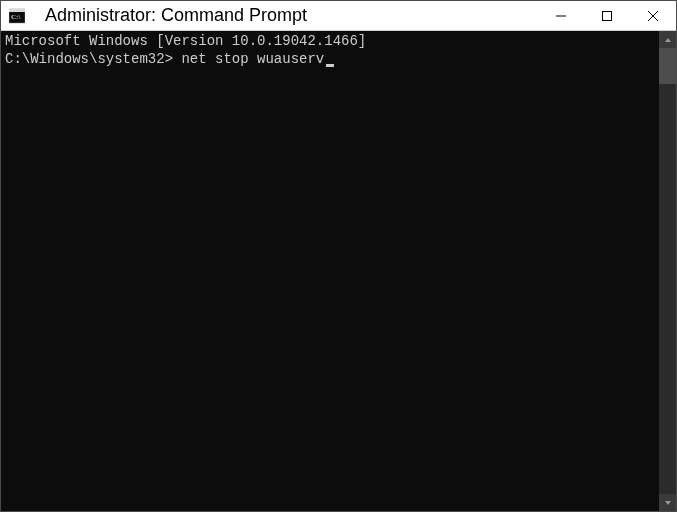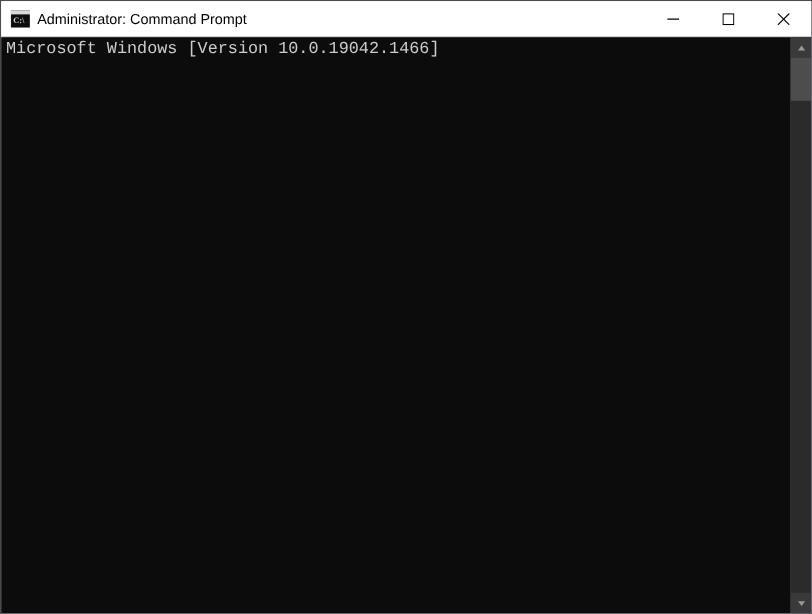--- a/index.html
+++ b/index.html
@@ -37,44 +37,45 @@
       margin-right: 6px;
       display: flex;
       align-items: center;
       justify-content: center;
     }
     .titlebar-icon svg {
       width: 16px;
       height: 16px;
     }
     .titlebar-title {
-      font-size: 12px;
+      font-size: 18px;
       color: #000;
       flex: 1;
+      margin-left: 14px;
     }
     .titlebar-controls {
       display: flex;
       height: 100%;
     }
     .titlebar-btn {
       width: 46px;
       height: 100%;
       display: flex;
       align-items: center;
       justify-content: center;
       cursor: pointer;
     }
     .titlebar-btn svg {
       width: 10px;
       height: 10px;
     }
     .content-area {
       flex: 1;
       display: flex;
-      background: #c4b5fd;
+      background: #d946ef;
       position: relative;
     }
     .terminal {
       flex: 1;
       background: #0c0c0c;
       font-family: Consolas, "Courier New", monospace;
       font-size: 14px;
       line-height: 1.25;
       color: #cccccc;
       padding: 2px 4px;
@@ -154,21 +155,21 @@
       </div>
       <div class="titlebar-btn close">
         <svg viewBox="0 0 10 10">
             <line x1="0" y1="0" x2="10" y2="10" stroke="#000" stroke-width="1"></line>
             <line x1="10" y1="0" x2="0" y2="10" stroke="#000" stroke-width="1"></line>
           </svg>
       </div>
     </div>
   </div>
   <div class="content-area">
-    <div class="terminal"><span class="line">Microsoft Windows [Version 10.0.19042.1466]</span><span class="line"></span></div>
+    <div class="terminal"><span class="line">Microsoft Windows [Version 10.0.19042.1466]</span><span class="line"></span><span class="line"><span>C:\Windows\system32&gt;</span> <span>net stop wuauserv</span><span class="cursor"></span></span></div>
     <div class="scrollbar">
       <div class="scrollbar-up">
         <svg viewBox="0 0 8 8">
             <polygon points="4,2 7,6 1,6"></polygon>
           </svg>
       </div>
       <div class="scrollbar-thumb"></div>
       <div class="scrollbar-down">
         <svg viewBox="0 0 8 8">
             <polygon points="1,2 7,2 4,6"></polygon>

